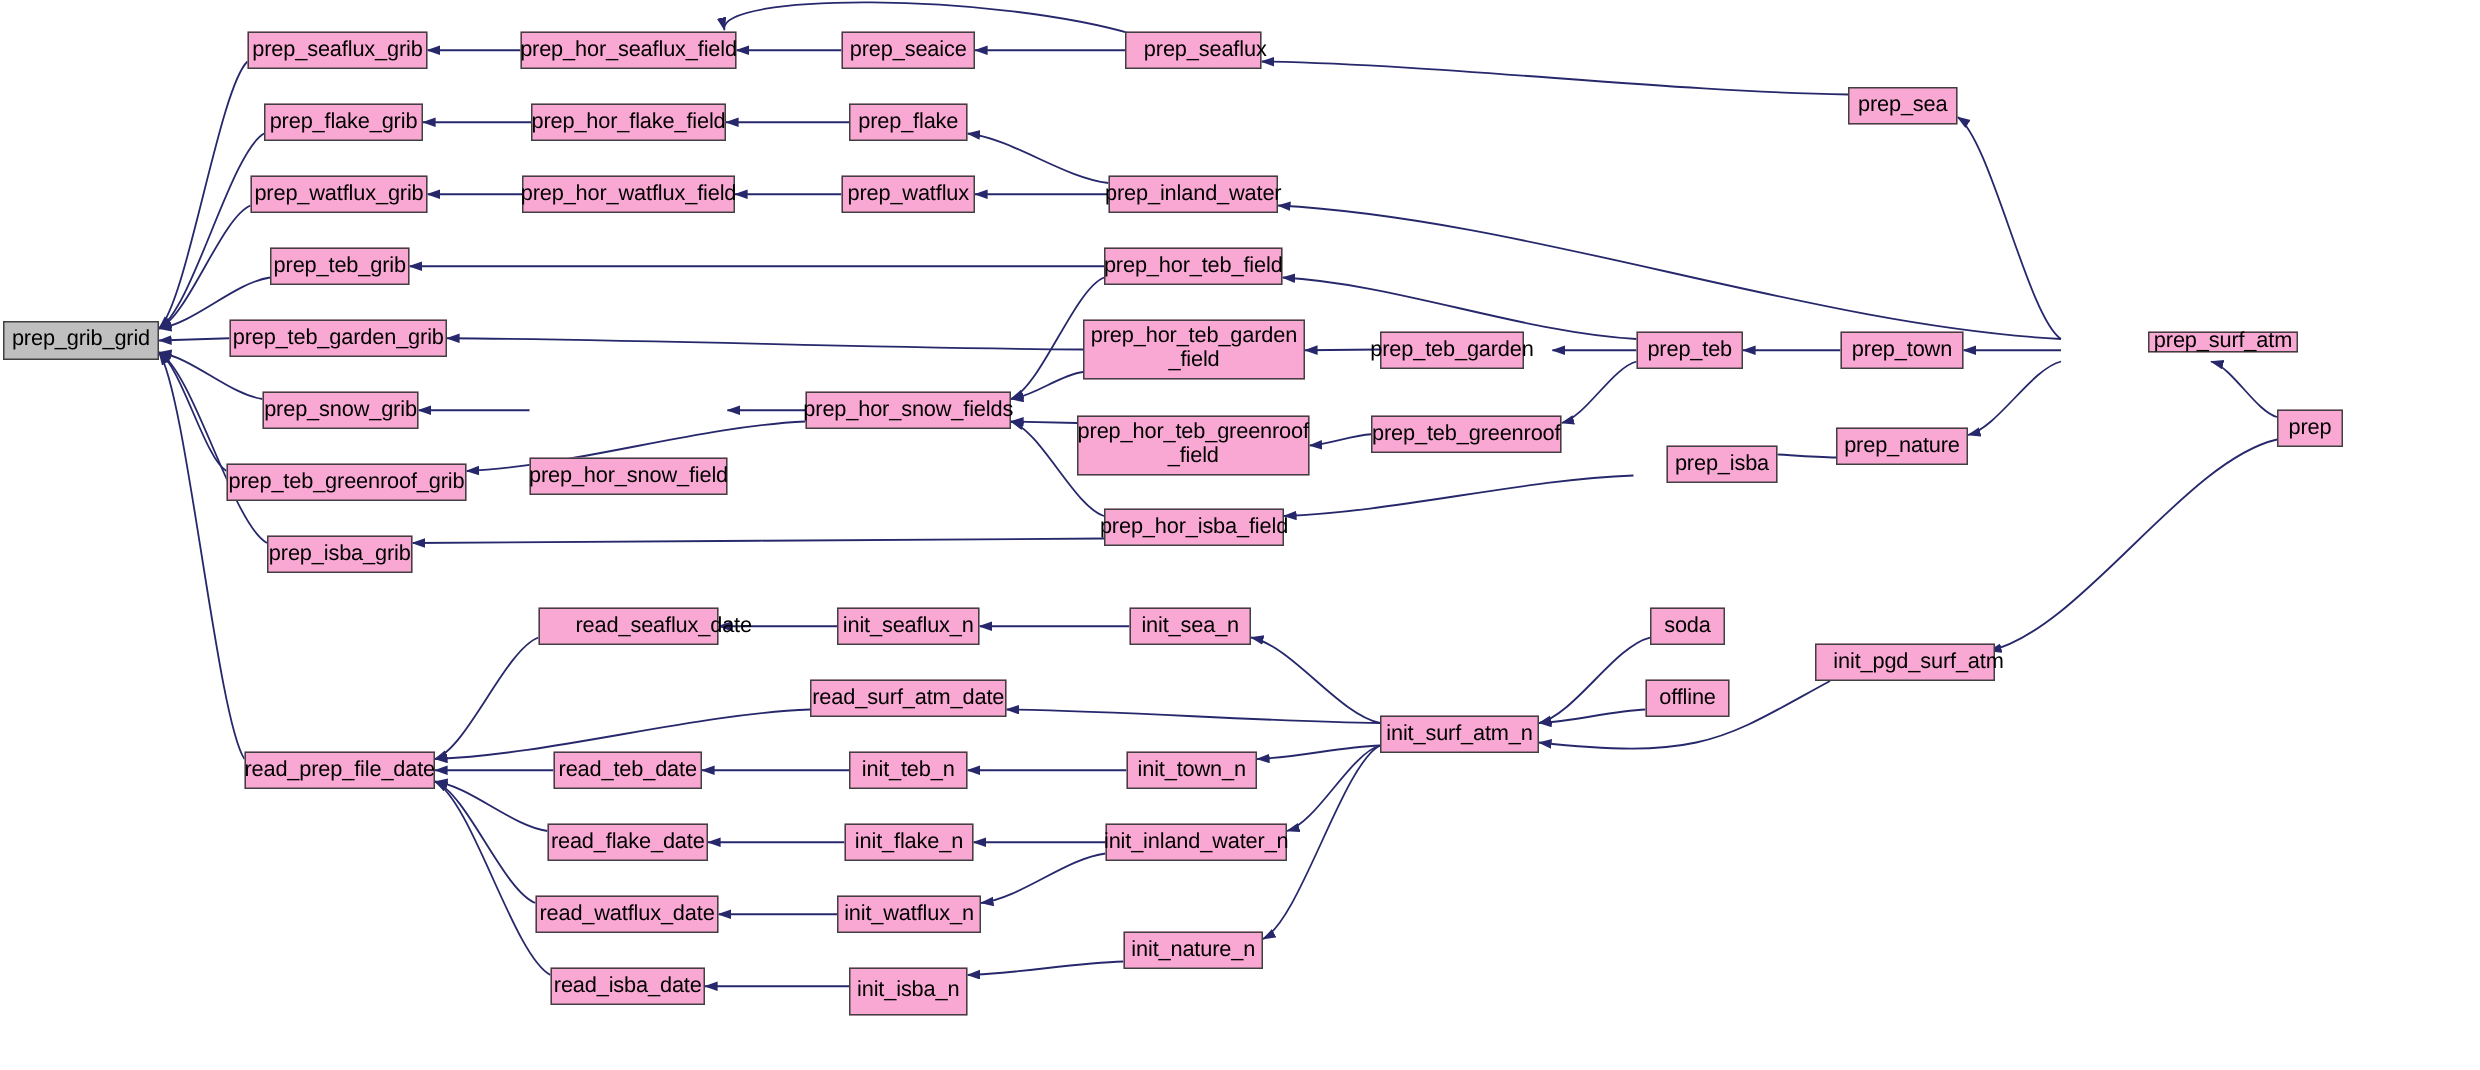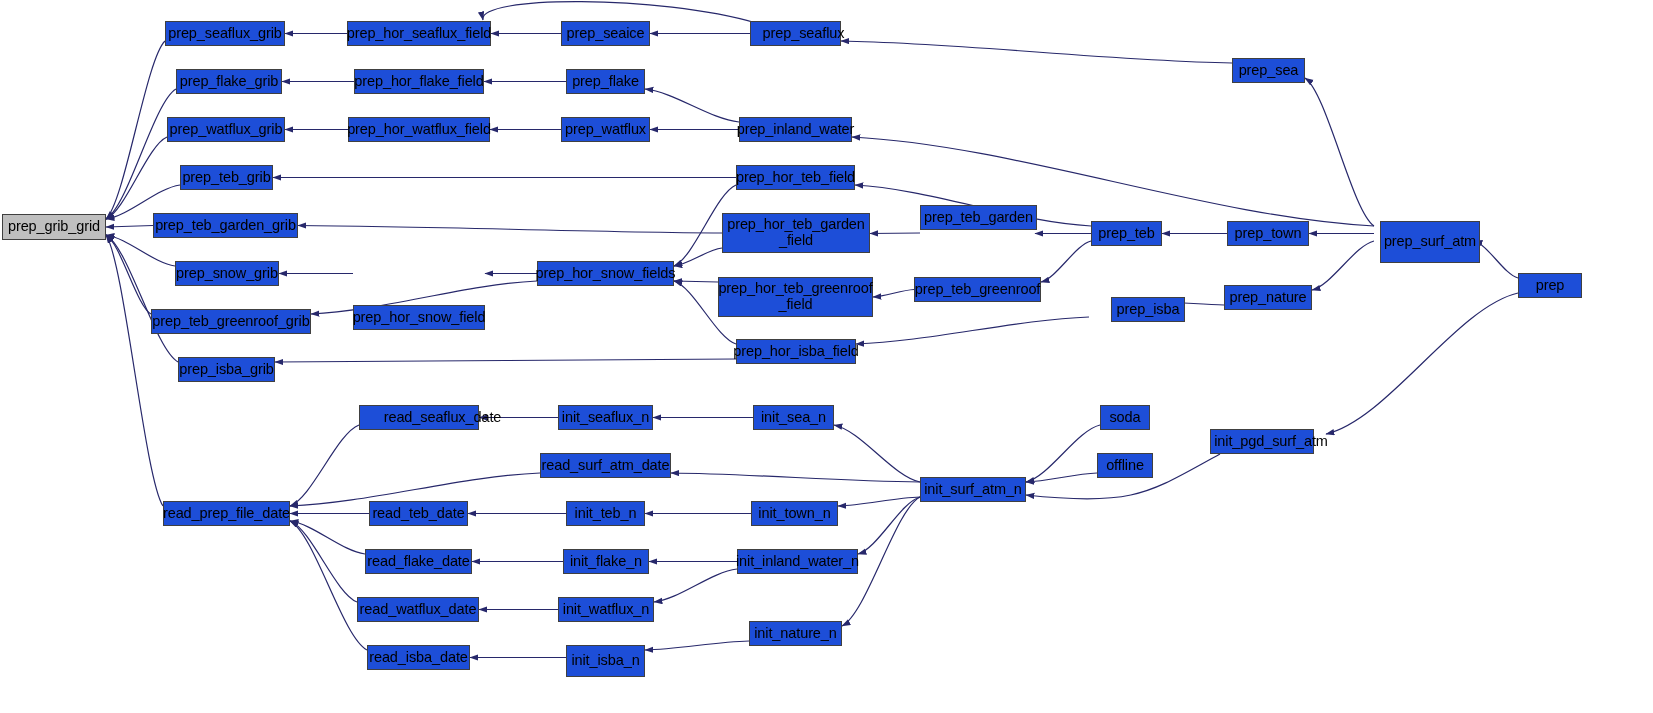--- a/index.html
+++ b/index.html
@@ -4,21 +4,21 @@
 <title>Call Graph</title>
 <style>
   html,body{margin:0;padding:0;background:#ffffff;}
   body{font-family:"Liberation Sans",sans-serif;}
   #canvas{position:relative;width:1653px;height:713px;background:#ffffff;overflow:hidden;}
   #edges{position:absolute;left:0;top:0;width:1653px;height:713px;}
   .node{
     position:absolute;
     box-sizing:border-box;
     border:1px solid #404040;
-    background:#1d4ed8;
+    background:#f9a8d4;
     color:#000000;
     font-size:14.5px;
     line-height:1.08;
     display:flex;
     align-items:center;
     justify-content:center;
     text-align:center;
     white-space:pre-line;
     letter-spacing:-0.1px;
     z-index:5;
@@ -125,30 +125,30 @@
       <div class="node" style="left: 561px; top: 117px; width: 89px; height: 25px;">prep_watflux</div>
       <div class="node" style="left: 537px; top: 261px; width: 137px; height: 25px;">prep_hor_snow_fields</div>
       <div class="node" style="left: 750px; top: 21px; width: 91px; height: 25px; padding-left: 16px;">prep_seaflux</div>
       <div class="node" style="left: 739px; top: 117px; width: 113px; height: 25px;">prep_inland_water</div>
       <div class="node" style="left: 736px; top: 165px; width: 119px; height: 25px;">prep_hor_teb_field</div>
       <div class="node" style="left: 722px; top: 213px; width: 148px; height: 40px;">prep_hor_teb_garden
 _field</div>
       <div class="node" style="left: 718px; top: 277px; width: 155px; height: 40px;">prep_hor_teb_greenroof
 _field</div>
       <div class="node" style="left: 736px; top: 339px; width: 120px; height: 25px;">prep_hor_isba_field</div>
-      <div class="node" style="left: 920px; top: 205px; width: 117px; height: 25px;">prep_teb_garden</div>
+      <div class="node" style="left: 920px; top: 221px; width: 96px; height: 25px;">prep_teb_garden</div>
       <div class="node" style="left: 914px; top: 277px; width: 127px; height: 25px;">prep_teb_greenroof</div>
       <div class="node" style="left: 1091px; top: 221px; width: 71px; height: 25px;">prep_teb</div>
       <div class="node" style="left: 1111px; top: 297px; width: 74px; height: 25px;">prep_isba</div>
       <div class="node" style="left: 1227px; top: 221px; width: 82px; height: 25px;">prep_town</div>
       <div class="node" style="left: 1224px; top: 285px; width: 88px; height: 25px;">prep_nature</div>
       <div class="node" style="left: 1232px; top: 58px; width: 73px; height: 25px;">prep_sea</div>
-      <div class="node" style="left: 1380px; top: 221px; width: 100px; height: 42px;">prep_surf_atm</div>
-      <div class="node" style="left: 1518px; top: 273px; width: 64px; height: 25px;">prep</div>
-      <div class="node" style="left: 1210px; top: 429px; width: 104px; height: 25px; padding-left: 18px;">init_pgd_surf_atm</div>
+      <div class="node" style="left: 1432px; top: 221px; width: 100px; height: 14px;">prep_surf_atm</div>
+      <div class="node" style="left: 1518px; top: 273px; width: 44px; height: 25px;">prep</div>
+      <div class="node" style="left: 1210px; top: 429px; width: 120px; height: 25px; padding-left: 18px;">init_pgd_surf_atm</div>
       <div class="node" style="left: 163px; top: 501px; width: 127px; height: 25px;">read_prep_file_date</div>
       <div class="node" style="left: 359px; top: 405px; width: 120px; height: 25px; padding-left: 47px;">read_seaflux_date</div>
       <div class="node" style="left: 540px; top: 453px; width: 131px; height: 25px;">read_surf_atm_date</div>
       <div class="node" style="left: 369px; top: 501px; width: 99px; height: 25px;">read_teb_date</div>
       <div class="node" style="left: 365px; top: 549px; width: 107px; height: 25px;">read_flake_date</div>
       <div class="node" style="left: 357px; top: 597px; width: 122px; height: 25px;">read_watflux_date</div>
       <div class="node" style="left: 367px; top: 645px; width: 103px; height: 25px;">read_isba_date</div>
       <div class="node" style="left: 558px; top: 405px; width: 95px; height: 25px;">init_seaflux_n</div>
       <div class="node" style="left: 566px; top: 501px; width: 79px; height: 25px;">init_teb_n</div>
       <div class="node" style="left: 563px; top: 549px; width: 86px; height: 25px;">init_flake_n</div>

